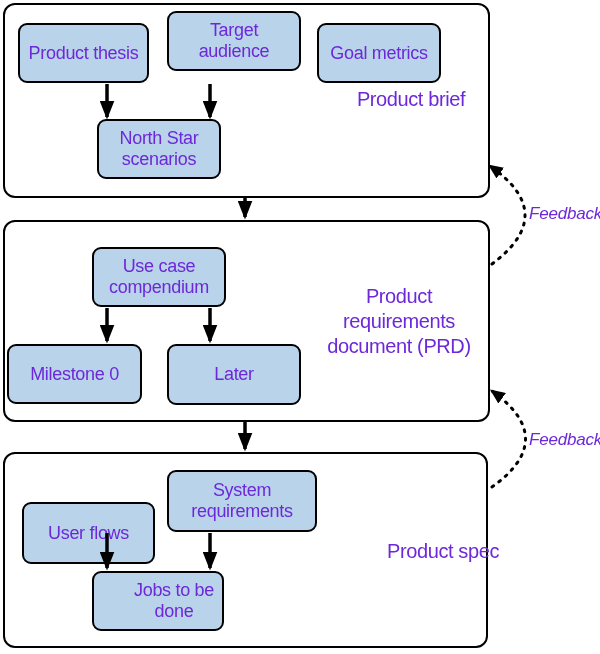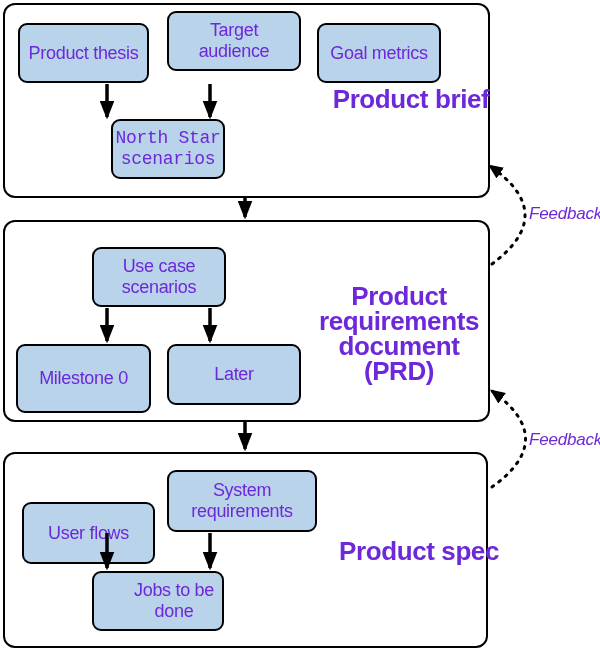--- a/index.html
+++ b/index.html
@@ -34,34 +34,34 @@
     justify-content: center;
     text-align: center;
     font-size: 18px;
     line-height: 21px;
     letter-spacing: -0.3px;
     white-space: pre-line;
   }
   #n-thesis    { left: 13px;  top: 18px;  width: 131px; height: 60px; }
   #n-audience  { left: 162px; top: 6px;  width: 134px; height: 60px; }
   #n-goal      { left: 312px; top: 18px;  width: 124px; height: 60px; }
-  #n-northstar { left: 106px;  top: 114px; width: 114px; height: 60px; font-family: Liberation Mono, monospace; }
+  #n-northstar { left: 92px;  top: 114px; width: 124px; height: 60px; }
 
   #n-usecase   { left: 87px;  top: 25px;  width: 134px; height: 60px; }
-  #n-milestone { left: 11px;  top: 122px; width: 135px; height: 69px; }
+  #n-milestone { left: 2px;  top: 122px; width: 135px; height: 60px; }
   #n-later     { left: 162px; top: 122px; width: 134px; height: 61px; }
 
   #n-userflows { left: 17px;  top: 16px;  width: 133px; height: 62px; margin-top: 32px; }
   #n-sysreq    { left: 162px; top: 16px;  width: 150px; height: 62px; }
   #n-jobs      { left: 87px;  top: 117px; width: 132px; height: 60px; padding-left: 32px; }
 
   .section-label {
     position: absolute;
-    font-size: 26px;
-    font-weight: 700;
+    font-size: 20px;
+    font-weight: 400;
     line-height: 25px;
     letter-spacing: -0.4px;
     text-align: center;
     white-space: pre-line;
   }
   #l1 { left: 306px; top: 82px; width: 200px; }
   #l2 { left: 304px; top: 62px; width: 180px; }
   #l3 { left: 294px; top: 85px; width: 200px; text-align: right; }
 
   .overlay {
@@ -99,21 +99,21 @@
     <div class="node" id="n-audience">Target
 audience</div>
     <div class="node" id="n-goal">Goal metrics</div>
     <div class="node" id="n-northstar">North Star
 scenarios</div>
     <div class="section-label" id="l1">Product brief</div>
   </div>
 
   <div class="container" id="c2">
     <div class="node" id="n-usecase">Use case
-scenarios</div>
+compendium</div>
     <div class="node" id="n-milestone">Milestone 0</div>
     <div class="node" id="n-later">Later</div>
     <div class="section-label" id="l2">Product
 requirements
 document (PRD)</div>
   </div>
 
   <div class="container" id="c3">
     <div class="node" id="n-userflows">User flows</div>
     <div class="node" id="n-sysreq">System

